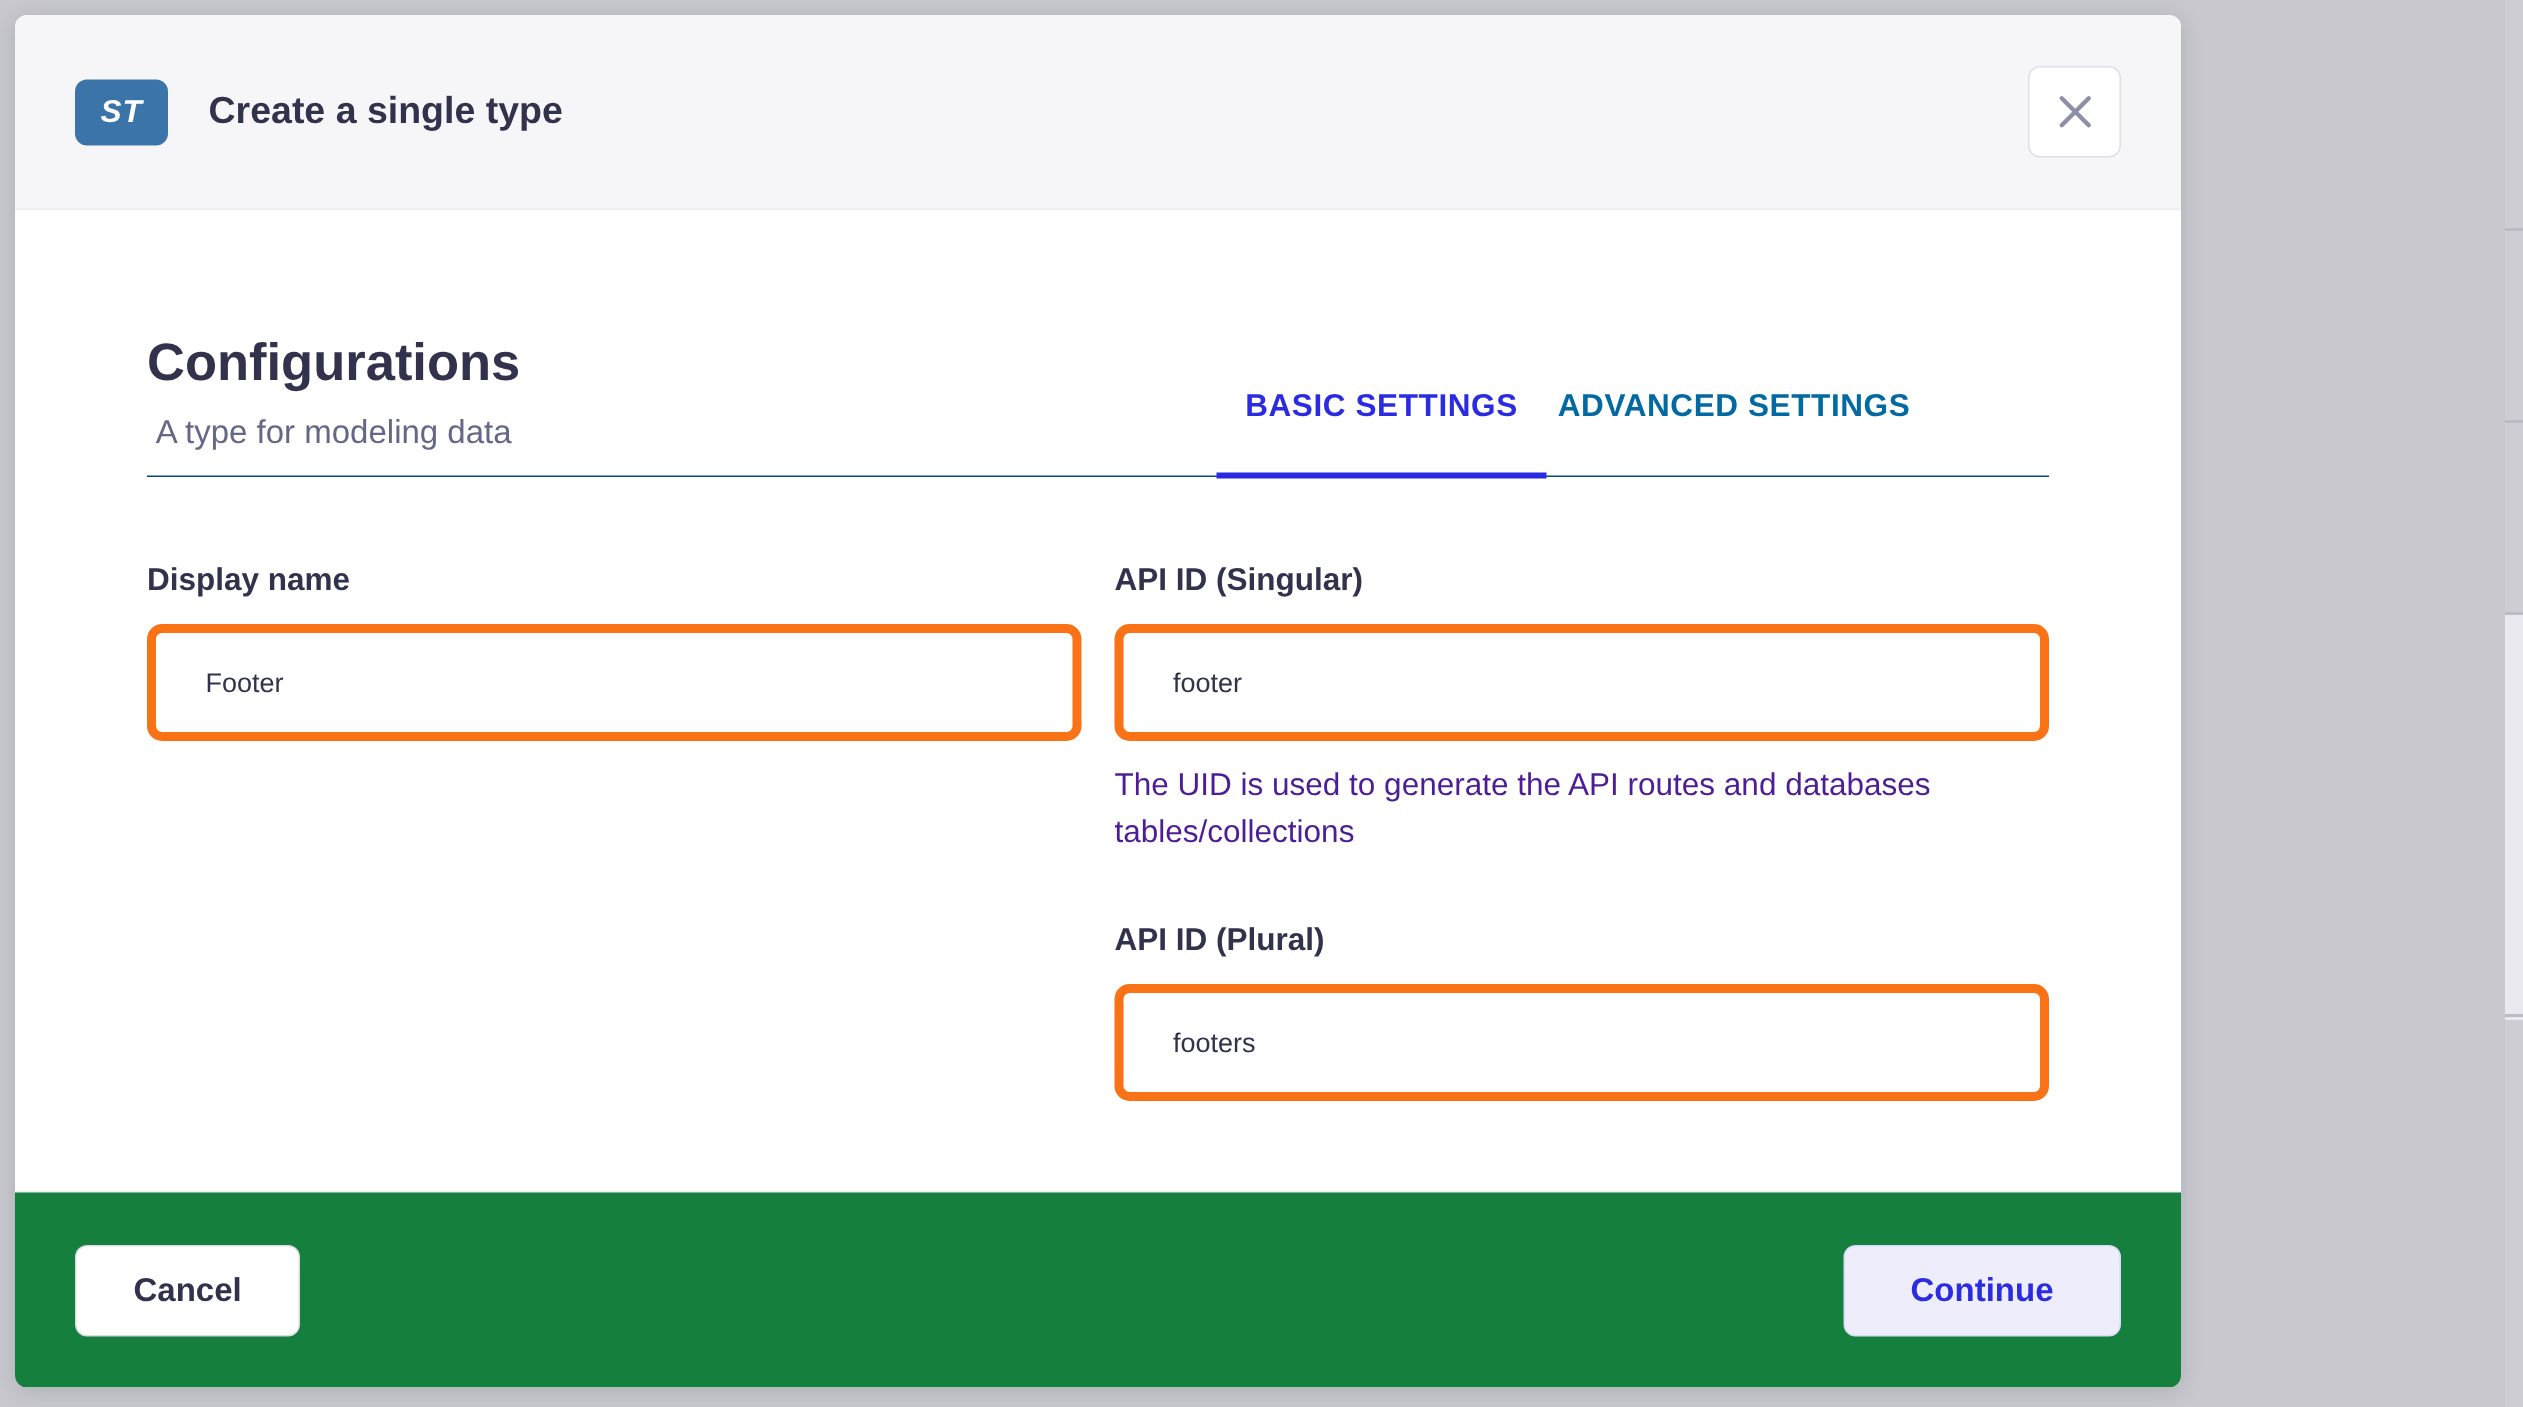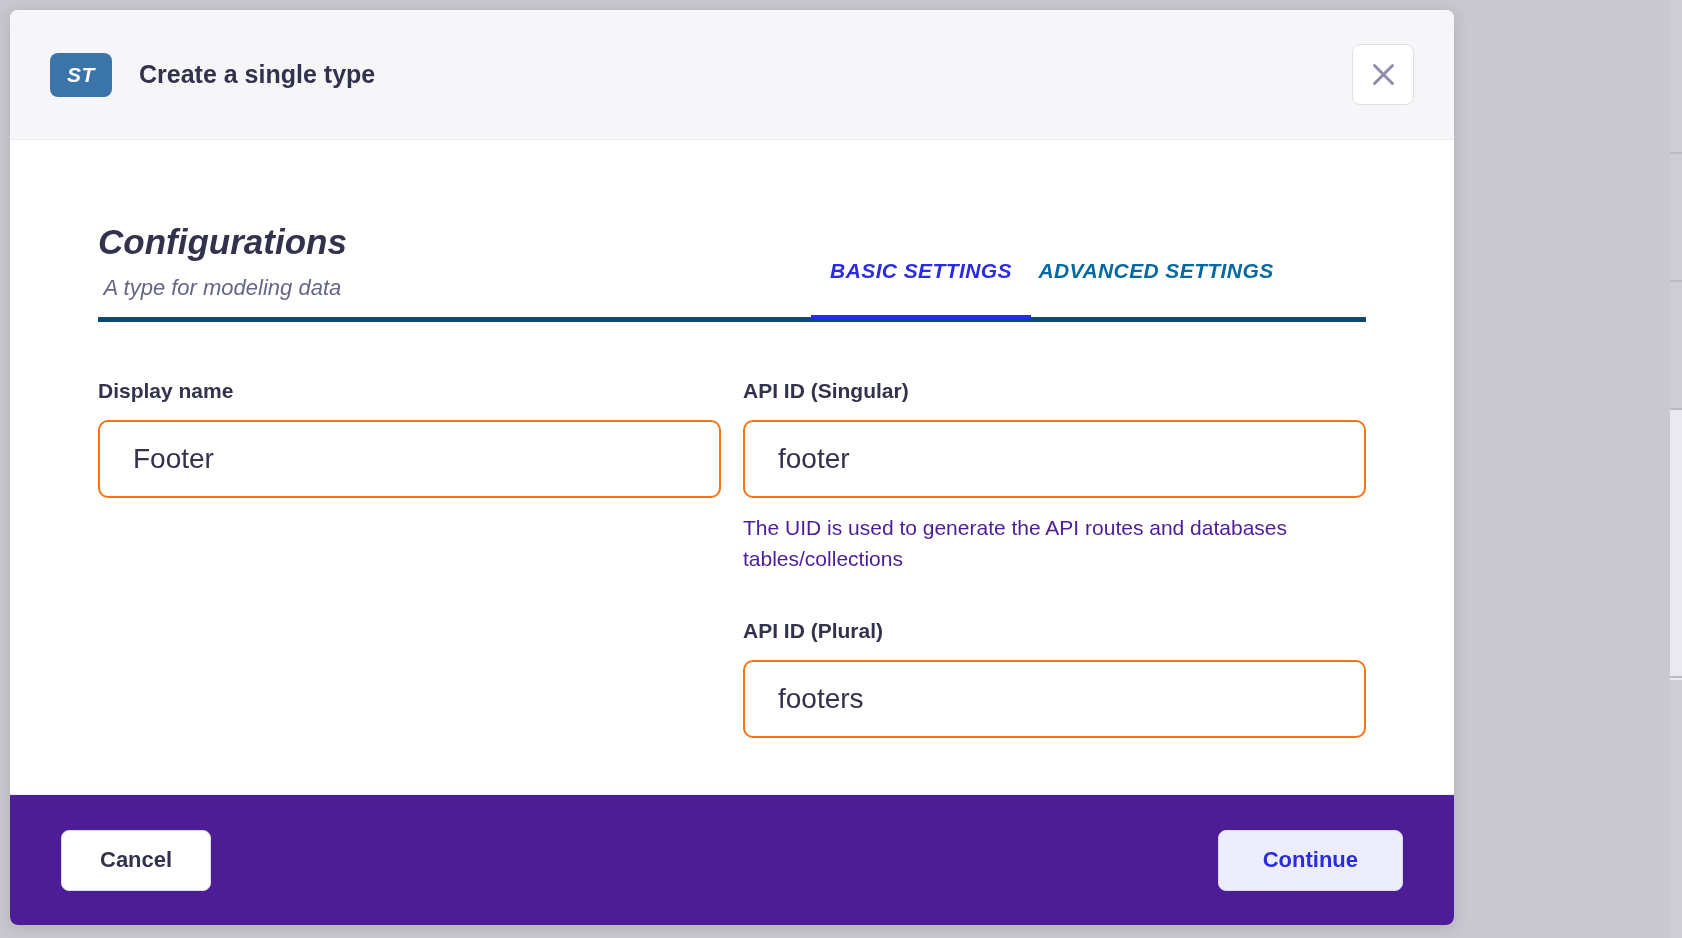--- a/index.html
+++ b/index.html
@@ -59,22 +59,21 @@
 
   
   .modal-body {
     flex: 1 1 auto;
     background: #ffffff;
     padding: 0 88px;
   }
   .section-head {
     margin-top: 80px;
     display: flex; justify-content: space-between; align-items: flex-end;
-    border-bottom: 5px solid #0c4a6e;
-    font-style: italic;
+    border-bottom: 1px solid #0c4a6e;
   }
   .section-titles { padding-bottom: 14px; }
   .section-title { font-size: 35px; font-weight: bold; color: #32324d; line-height: 44px; }
   .section-subtitle { font-size: 22px; color: #666687; line-height: 30px; margin-top: 9px; text-align: center; }
 
   .tabs { display: flex; margin-right: 85px; }
   .tab {
     position: relative;
     padding: 0 0 34px 0;
     font-size: 21px; font-weight: bold; letter-spacing: 0.4px;
@@ -93,40 +92,40 @@
     margin-top: 56px;
     display: grid; grid-template-columns: 1fr 1fr; column-gap: 22px;
   }
   .field-label {
     display: block;
     font-size: 21px; font-weight: bold; color: #32324d;
     line-height: 26px; margin-bottom: 16px;
   }
   .text-input {
     width: 100%; height: 78px;
-    border: 2px solid #f97316; border-radius: 10px;
+    border: 6px solid #f97316; border-radius: 10px;
     background: #ffffff;
     padding: 0 33px;
     font-family: "Liberation Sans", sans-serif;
-    font-size: 28px; color: #32324d;
+    font-size: 18px; color: #32324d;
     outline: none;
   }
   .field-hint {
     margin-top: 14px;
     font-size: 21px; color: #4c1d95; line-height: 31px;
     max-width: 660px;
   }
   .plural-label { margin-top: 44px; }
 
   
   .modal-footer {
     height: 131px; flex: 0 0 131px;
-    background: #4c1d95; border-top: 1px solid #f0f0f4;
+    background: #15803d; border-top: 1px solid #f0f0f4;
     display: flex; align-items: center; justify-content: space-between;
-    padding: 0 51px;
+    padding: 0 40px;
   }
   .btn {
     height: 61px; border-radius: 8px;
     font-family: "Liberation Sans", sans-serif;
     font-size: 22px; font-weight: bold;
     display: flex; align-items: center; justify-content: center;
     cursor: pointer;
   }
   .btn-cancel {
     min-width: 146px; padding: 0 38px;

